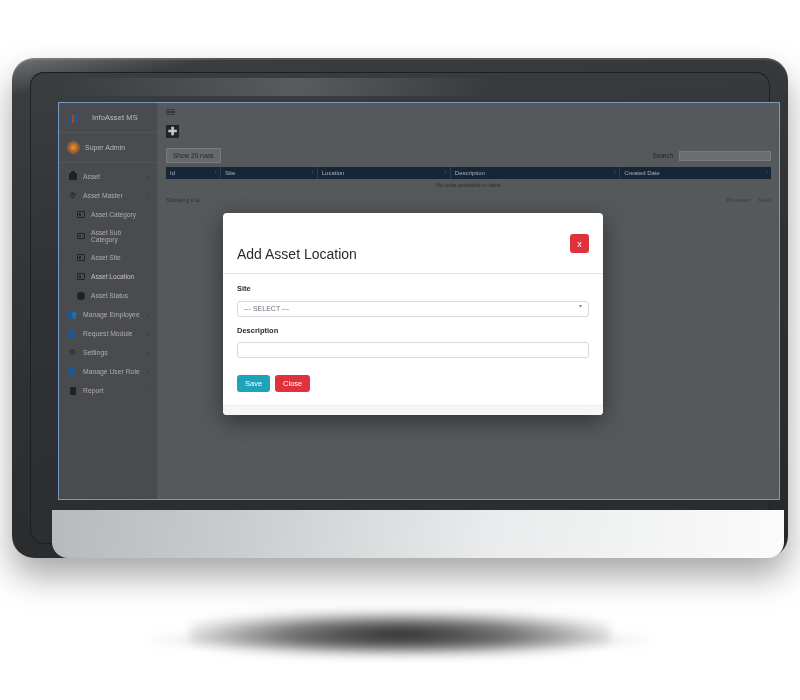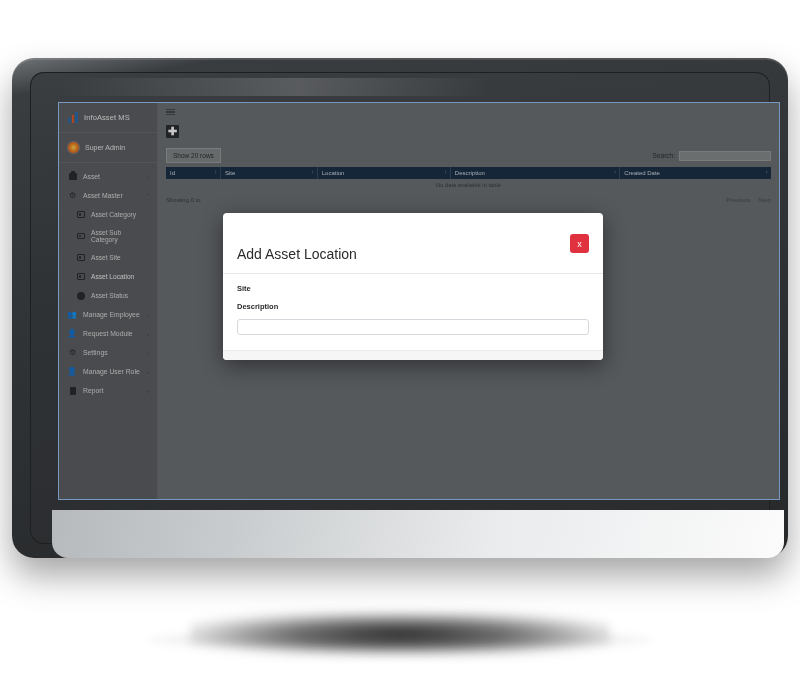--- a/index.html
+++ b/index.html
@@ -65,21 +65,21 @@
 
   
   .app { position:absolute; inset:0; display:flex; background:#6f7376; }
 
   
   .sidebar{
     width: 99px; flex:0 0 99px; background:#5e6164;
     border-right:1px solid #6b6e71; padding-top:0;
   }
   .brand{
-    display:flex; align-items:center; gap:5px;
+    display:flex; align-items:center; gap:13px;
     padding:9px 8px 9px 9px; border-bottom:1px solid #6a6d70;
   }
   .brand-logo{ width:11px; height:11px; position:relative; flex:0 0 11px; }
   .brand-logo i{ position:absolute; bottom:0; width:2.5px; background:#2f6fae; }
   .brand-logo i:nth-child(1){ left:0; height:5px; }
   .brand-logo i:nth-child(2){ left:3.5px; height:8px; background:#e05a2b; }
   .brand-logo i:nth-child(3){ left:7px; height:11px; background:#2f6fae; }
   .brand-name{ font-size:7.5px; color:#ececec; letter-spacing:.1px; }
 
   .userrow{
@@ -357,29 +357,37 @@
 
           <div class="modal">
             <div class="modal-head">
               <div class="modal-title">Add Asset Location</div>
               <button class="close-x">x</button>
             </div>
 
             <div class="modal-body">
               <div class="field">
                 <label>Site</label>
+                <div class="selectwrap">
+                  <input class="select" readonly="" value="--- SELECT ---" style="">
+                  <span class="chev">▾</span>
+                </div>
               </div>
 
 
               <div class="field">
                 <label>Description</label>
                 <input class="text" type="text" value="" style="">
               </div>
             </div>
 
+            <div class="modal-actions">
+              <button class="btn btn-save">Save</button>
+              <button class="btn btn-close">Close</button>
+            </div>
 
             <div class="modal-foot"></div>
           </div>
 
         </div>
       </div>
 
       <div class="monitor-chin"></div>
     </div>
   </div>

